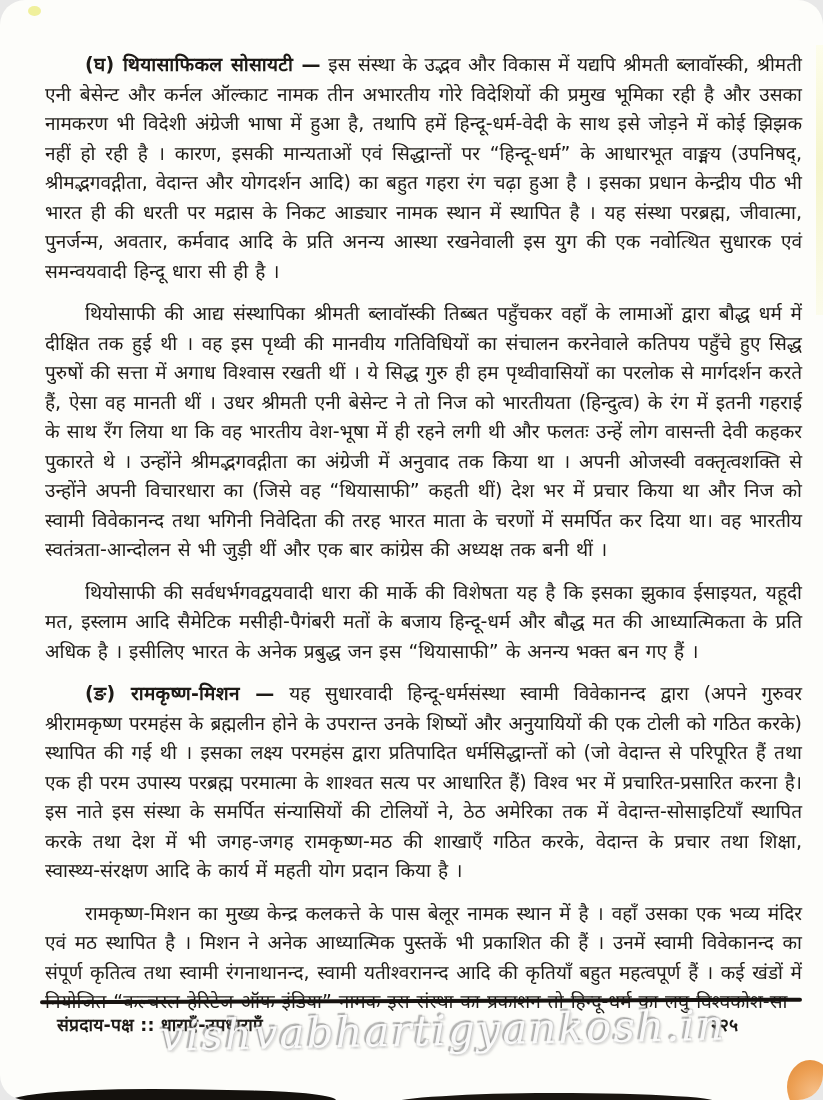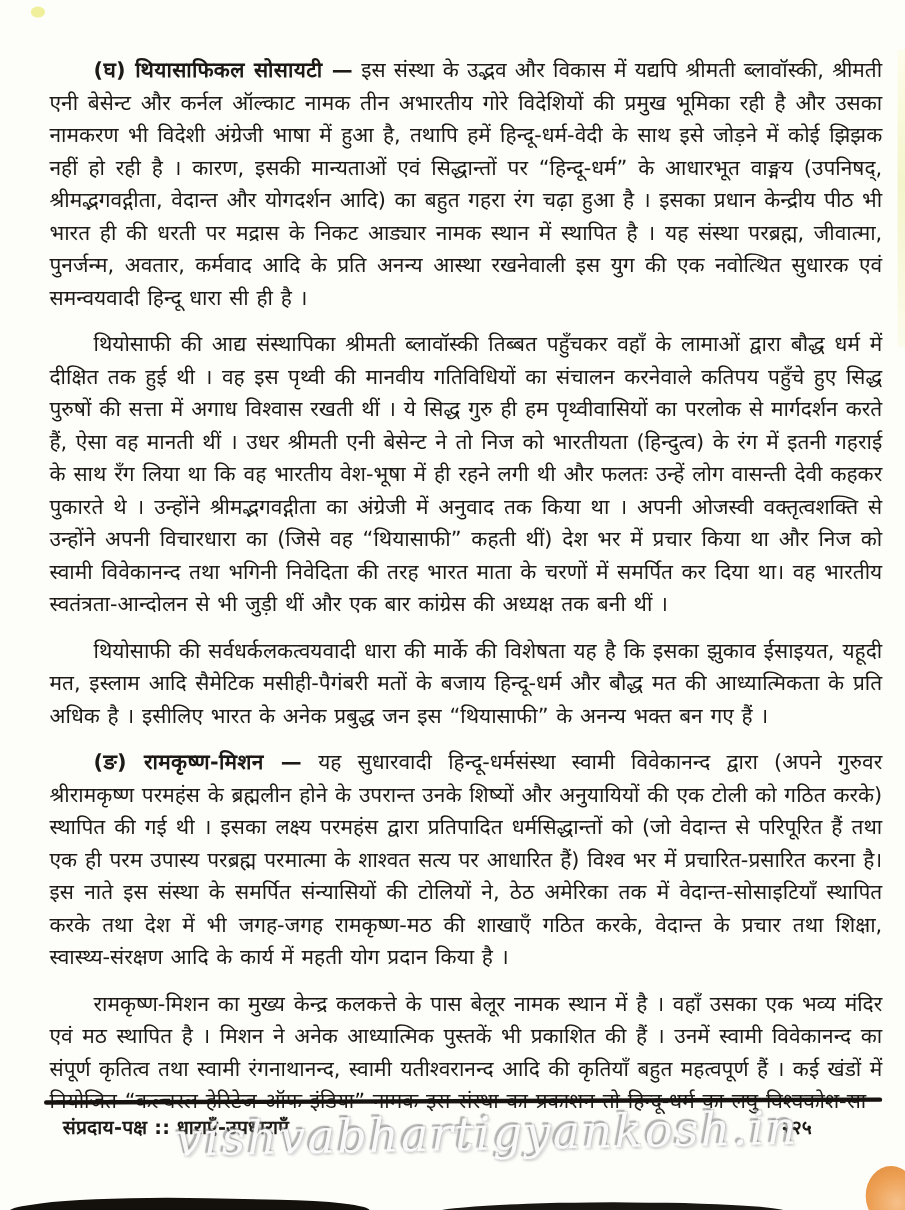--- a/index.html
+++ b/index.html
@@ -4,20 +4,21 @@
 <style>
   html,body { margin:0; padding:0; background:#e8e8e8; }
   .page {
     position:relative;
     width:823px; height:1100px;
     margin:0 auto;
     background:#fdfdfa;
     overflow:hidden;
     font-family:"DejaVu Sans","Liberation Sans",sans-serif;
     color:#1d1a16;
+    border-radius:25px;
   }
   .text-block {
     position:absolute;
     left:45px; top:50px; width:757px;
   }
   .para {
     font-size:19px;
     line-height:29.5px;
     text-align:justify;
     text-indent:40px;
@@ -102,21 +103,21 @@
 
   <main class="text-block">
 
     <p class="para">
       <span class="heading">(घ) थियासाफिकल सोसायटी —</span>
       <span>इस संस्था के उद्भव और विकास में यद्यपि श्रीमती ब्लावॉस्की, श्रीमती एनी बेसेन्ट और कर्नल ऑल्काट नामक तीन अभारतीय गोरे विदेशियों की प्रमुख भूमिका रही है और उसका नामकरण भी विदेशी अंग्रेजी भाषा में हुआ है, तथापि हमें हिन्दू-धर्म-वेदी के साथ इसे जोड़ने में कोई झिझक नहीं हो रही है । कारण, इसकी मान्यताओं एवं सिद्धान्तों पर “हिन्दू-धर्म” के आधारभूत वाङ्मय (उपनिषद्, श्रीमद्भगवद्गीता, वेदान्त और योगदर्शन आदि) का बहुत गहरा रंग चढ़ा हुआ है । इसका प्रधान केन्द्रीय पीठ भी भारत ही की धरती पर मद्रास के निकट आड्यार नामक स्थान में स्थापित है । यह संस्था परब्रह्म, जीवात्मा, पुनर्जन्म, अवतार, कर्मवाद आदि के प्रति अनन्य आस्था रखनेवाली इस युग की एक नवोत्थित सुधारक एवं समन्वयवादी हिन्दू धारा सी ही है ।</span>
     </p>
 
     <p class="para">थियोसाफी की आद्य संस्थापिका श्रीमती ब्लावॉस्की तिब्बत पहुँचकर वहाँ के लामाओं द्वारा बौद्ध धर्म में दीक्षित तक हुई थी । वह इस पृथ्वी की मानवीय गतिविधियों का संचालन करनेवाले कतिपय पहुँचे हुए सिद्ध पुरुषों की सत्ता में अगाध विश्वास रखती थीं । ये सिद्ध गुरु ही हम पृथ्वीवासियों का परलोक से मार्गदर्शन करते हैं, ऐसा वह मानती थीं । उधर श्रीमती एनी बेसेन्ट ने तो निज को भारतीयता (हिन्दुत्व) के रंग में इतनी गहराई के साथ रँग लिया था कि वह भारतीय वेश-भूषा में ही रहने लगी थी और फलतः उन्हें लोग वासन्ती देवी कहकर पुकारते थे । उन्होंने श्रीमद्भगवद्गीता का अंग्रेजी में अनुवाद तक किया था । अपनी ओजस्वी वक्तृत्वशक्ति से उन्होंने अपनी विचारधारा का (जिसे वह “थियासाफी” कहती थीं) देश भर में प्रचार किया था और निज को स्वामी विवेकानन्द तथा भगिनी निवेदिता की तरह भारत माता के चरणों में समर्पित कर दिया था। वह भारतीय स्वतंत्रता-आन्दोलन से भी जुड़ी थीं और एक बार कांग्रेस की अध्यक्ष तक बनी थीं ।</p>
 
-    <p class="para">थियोसाफी की सर्वधर्कलकत्वयवादी धारा की मार्के की विशेषता यह है कि इसका झुकाव ईसाइयत, यहूदी मत, इस्लाम आदि सैमेटिक मसीही-पैगंबरी मतों के बजाय हिन्दू-धर्म और बौद्ध मत की आध्यात्मिकता के प्रति अधिक है । इसीलिए भारत के अनेक प्रबुद्ध जन इस “थियासाफी” के अनन्य भक्त बन गए हैं ।</p>
+    <p class="para">थियोसाफी की सर्वधर्भगवद्वयवादी धारा की मार्के की विशेषता यह है कि इसका झुकाव ईसाइयत, यहूदी मत, इस्लाम आदि सैमेटिक मसीही-पैगंबरी मतों के बजाय हिन्दू-धर्म और बौद्ध मत की आध्यात्मिकता के प्रति अधिक है । इसीलिए भारत के अनेक प्रबुद्ध जन इस “थियासाफी” के अनन्य भक्त बन गए हैं ।</p>
 
     <p class="para section-start">
       <span class="heading">(ङ) रामकृष्ण-मिशन —</span>
       <span>यह सुधारवादी हिन्दू-धर्मसंस्था स्वामी विवेकानन्द द्वारा (अपने गुरुवर श्रीरामकृष्ण परमहंस के ब्रह्मलीन होने के उपरान्त उनके शिष्यों और अनुयायियों की एक टोली को गठित करके) स्थापित की गई थी । इसका लक्ष्य परमहंस द्वारा प्रतिपादित धर्मसिद्धान्तों को (जो वेदान्त से परिपूरित हैं तथा एक ही परम उपास्य परब्रह्म परमात्मा के शाश्वत सत्य पर आधारित हैं) विश्व भर में प्रचारित-प्रसारित करना है। इस नाते इस संस्था के समर्पित संन्यासियों की टोलियों ने, ठेठ अमेरिका तक में वेदान्त-सोसाइटियाँ स्थापित करके तथा देश में भी जगह-जगह रामकृष्ण-मठ की शाखाएँ गठित करके, वेदान्त के प्रचार तथा शिक्षा, स्वास्थ्य-संरक्षण आदि के कार्य में महती योग प्रदान किया है ।</span>
     </p>
 
     <p class="para">रामकृष्ण-मिशन का मुख्य केन्द्र कलकत्ते के पास बेलूर नामक स्थान में है । वहाँ उसका एक भव्य मंदिर एवं मठ स्थापित है । मिशन ने अनेक आध्यात्मिक पुस्तकें भी प्रकाशित की हैं । उनमें स्वामी विवेकानन्द का संपूर्ण कृतित्व तथा स्वामी रंगनाथानन्द, स्वामी यतीश्वरानन्द आदि की कृतियाँ बहुत महत्वपूर्ण हैं । कई खंडों में नियोजित “कल्चरल हेरिटेज ऑफ इंडिया” नामक इस संस्था का प्रकाशन तो हिन्दू-धर्म का लघु विश्वकोश-सा</p>
 
   </main>
 

